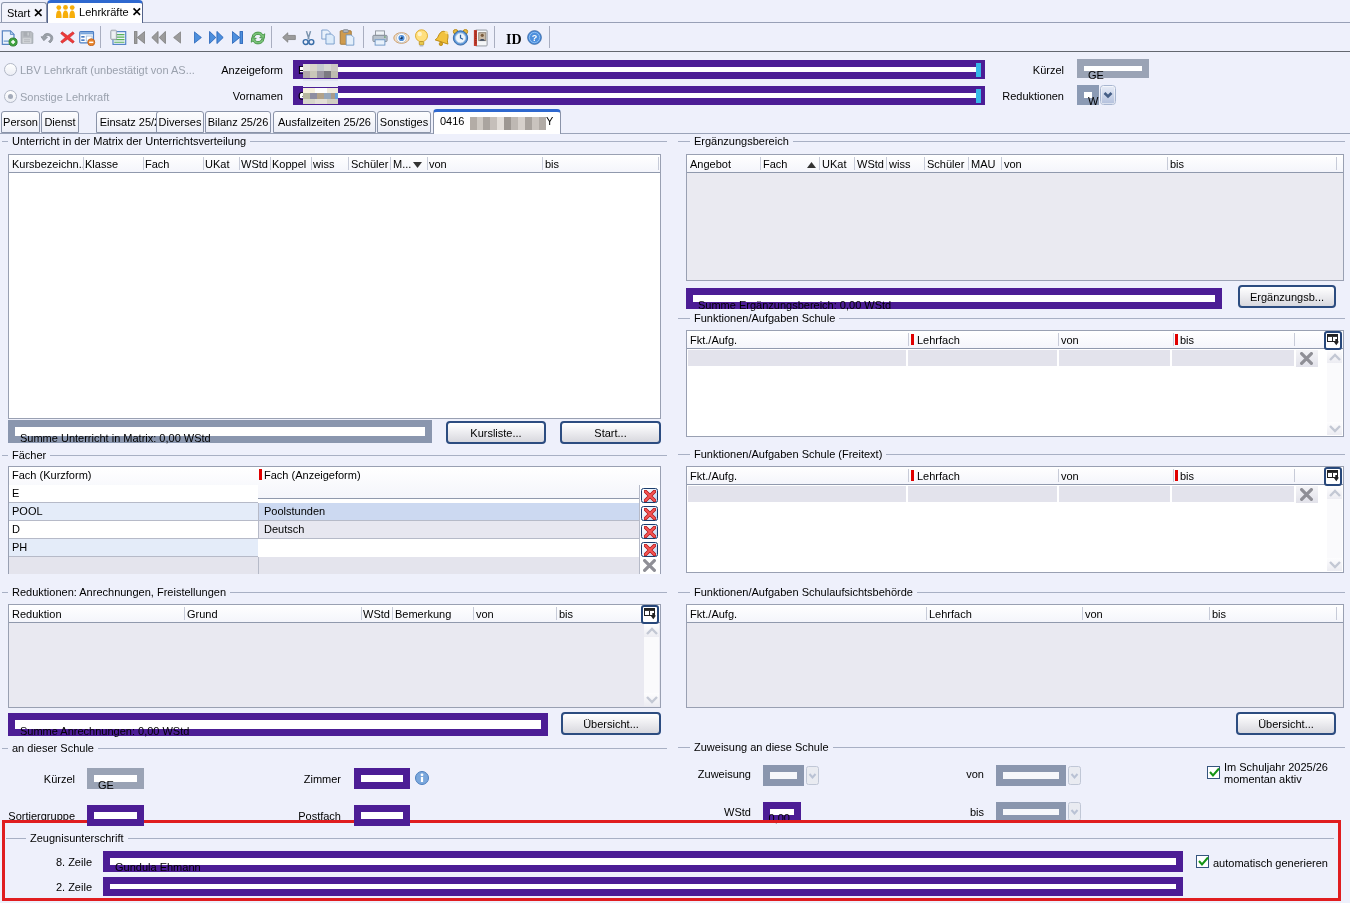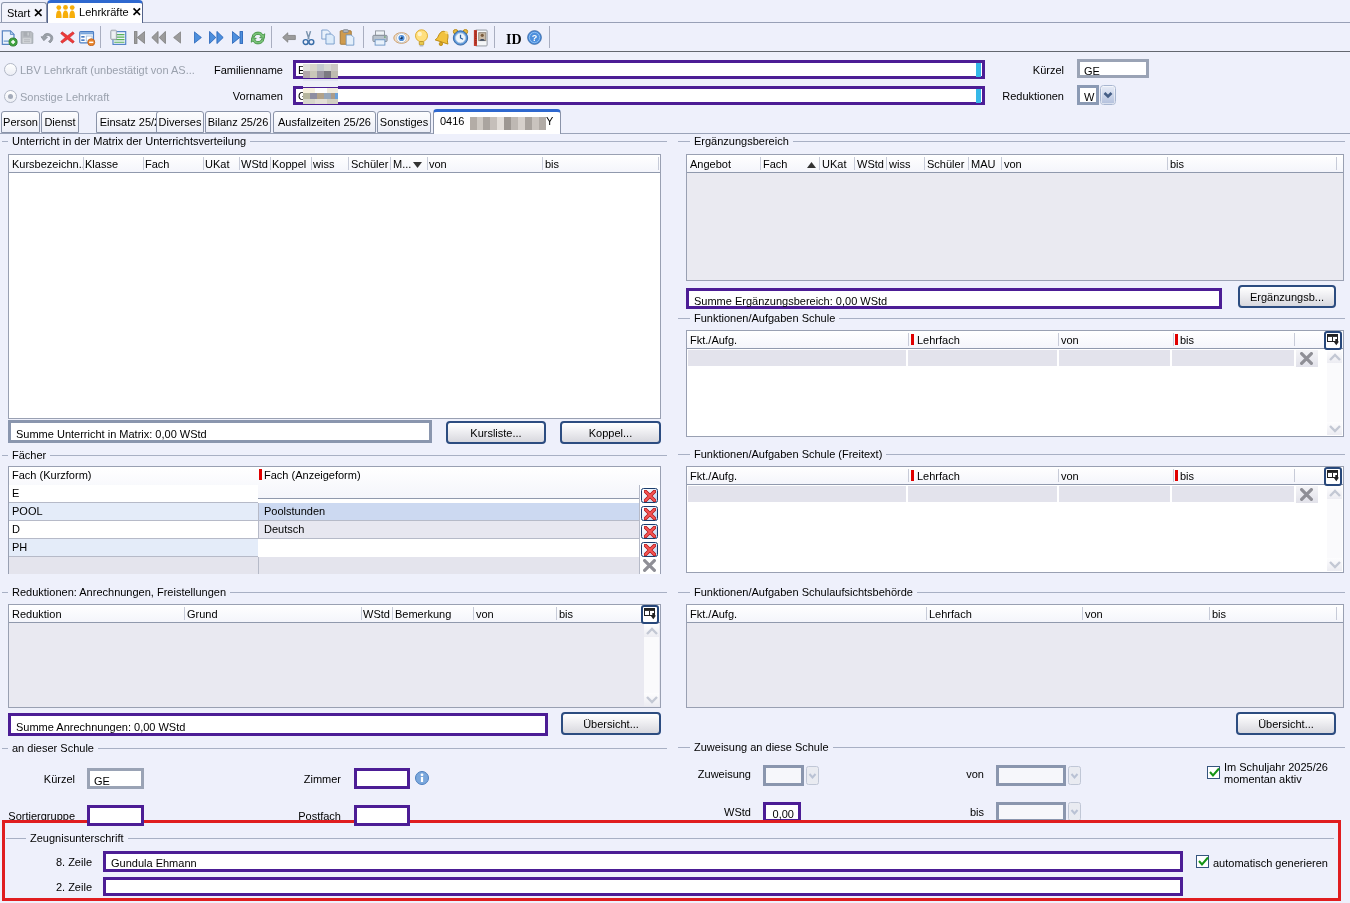--- a/index.html
+++ b/index.html
@@ -1,21 +1,21 @@
 <!DOCTYPE html>
 <html><head>
 <meta charset="utf-8">
 <style>
 * { margin:0; padding:0; box-sizing:border-box; }
 html,body { width:1350px; height:903px; }
 body { font-family:"Liberation Sans", sans-serif; font-size:11px; color:#000; background:#eef0fb; position:relative; overflow:hidden; }
 .a { position:absolute; }
 .lbl { position:absolute; white-space:nowrap; }
 .rl { text-align:right; }
-.fld { position:absolute; background:#fff; border:3px solid #4c1d95; }
+.fld { position:absolute; background:#fff; border:7px solid #4c1d95; }
 .tbl { position:absolute; border:1px solid #99a0b2; background:#fff; }
 .th { position:absolute; left:0; right:0; top:0; background:linear-gradient(#ffffff,#f4f5fb); border-bottom:1px solid #9099ad; }
 .cl { position:absolute; top:2px; bottom:2px; width:1px; background:#c7cbd8; }
 .hl { position:absolute; white-space:nowrap; top:3px; }
 .gline { position:absolute; height:1px; background:#a8b0c4; }
 .gt { position:absolute; background:#eef0fb; padding:0 4px; white-space:nowrap; }
 .btn { position:absolute; background:linear-gradient(#ffffff,#f0f0f3 40%,#d8d8de); border:2px solid #2c4c80; border-radius:4px; text-align:center; font-size:11px; }
 .greyrow { position:absolute; background:#e3e3ec; }
 .redbar { position:absolute; width:3px; height:11px; background:#e00000; top:3px; }
 .chv { position:absolute; width:14px; height:8px; }
@@ -201,21 +201,21 @@
 </svg>
 <div class="sep" style="left:549px"></div>
 </div>
 
 <div class="a" style="left:4px;top:63px;width:13px;height:13px;border:1px solid #b2b8c6;border-radius:50%;background:linear-gradient(#fff,#eceef5)"></div>
 <div class="lbl" style="left:20px;top:64px;color:#9aa1ad">LBV Lehrkraft (unbestätigt von AS...</div>
 <div class="a" style="left:4px;top:90px;width:13px;height:13px;border:1px solid #b2b8c6;border-radius:50%;background:linear-gradient(#fff,#eceef5)"></div>
 <div class="a" style="left:8px;top:94px;width:5px;height:5px;border-radius:50%;background:#a4abba"></div>
 <div class="lbl" style="left:20px;top:91px;color:#9aa1ad">Sonstige Lehrkraft</div>
 
-<div class="lbl rl" style="left:143px;top:64px;width:140px">Familienname</div>
+<div class="lbl rl" style="left:143px;top:64px;width:140px">Anzeigeform</div>
 <div class="fld" style="left:293px;top:60px;width:692px;height:19px"></div>
 <div class="lbl" style="left:298px;top:64px">E</div>
 <div class="a" style="left:303px;top:79px;width:35px;height:9px;background:#e2e5f2"></div>
 <div class="a" style="left:303px;top:64px;width:35px;height:7px;background:linear-gradient(90deg,#dfe0db 0 7px,#d8d4ca 7px 14px,#c4c8ce 14px 21px,#d6d6d2 21px 28px,#ccc8c4 28px 35px)"></div>
 <div class="a" style="left:303px;top:71px;width:35px;height:7px;background:linear-gradient(90deg,#b2a6aa 0 7px,#c9c7b9 7px 14px,#9c98a4 14px 21px,#7c7a82 21px 28px,#bebcb0 28px 35px)"></div>
 <div class="a" style="left:976px;top:63px;width:5px;height:14px;background:#35b8e8"></div>
 
 <div class="lbl rl" style="left:143px;top:90px;width:140px">Vornamen</div>
 <div class="fld" style="left:293px;top:86px;width:692px;height:19px"></div>
 <div class="lbl" style="left:298px;top:90px">G</div>
@@ -286,21 +286,21 @@
       <i class="cl" style="left:381px"></i>
       <i class="cl" style="left:418px"></i>
       <i class="cl" style="left:533px"></i>
       <i class="cl" style="left:649px"></i>
   </div>
 </div>
 <div class="fld" style="left:8px;top:420px;width:424px;height:23px;border-color:#8a96ae">
     <span class="a" style="left:5px;top:5px">Summe Unterricht in Matrix: 0,00 WStd</span>
   </div>
 <div class="btn" style="left:446px;top:421px;width:100px;height:23px;padding-top:4px">Kursliste...</div>
-<div class="btn" style="left:560px;top:421px;width:101px;height:23px;padding-top:4px">Koppel...</div>
+<div class="btn" style="left:560px;top:421px;width:101px;height:23px;padding-top:4px">Start...</div>
 
 <div class="gline" style="left:2px;top:455px;width:665px"></div>
 <div class="gt" style="left:8px;top:449px">Fächer</div>
 
 <div class="tbl" id="faecher" style="left:8px;top:466px;width:653px;height:108px">
   <div class="th" style="height:32px">
     <span class="hl" style="left:3px;top:2px">Fach (Kurzform)</span>
     <div class="redbar" style="left:250px;top:2px"></div>
     <span class="hl" style="left:255px;top:2px">Fach (Anzeigeform)</span>
   </div>

